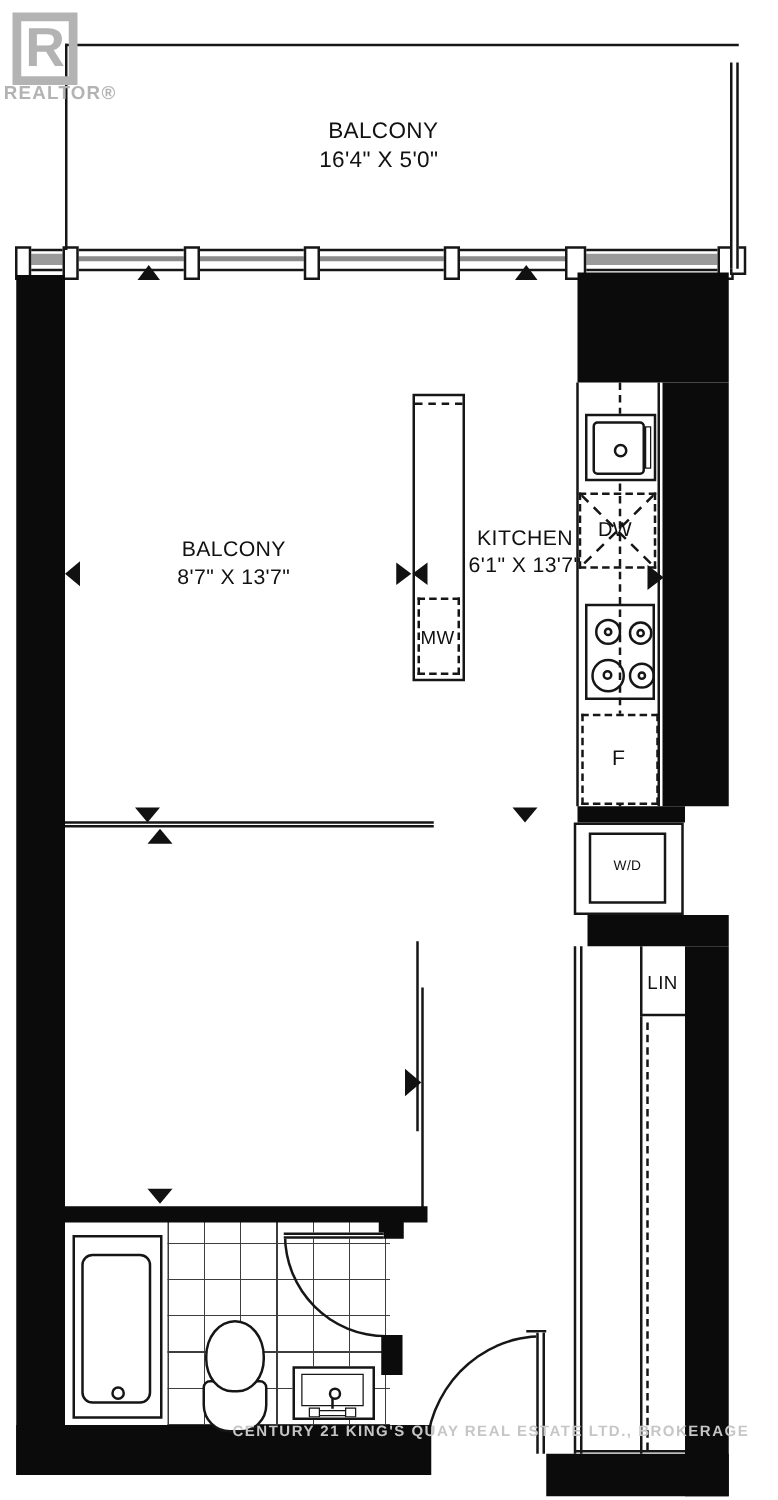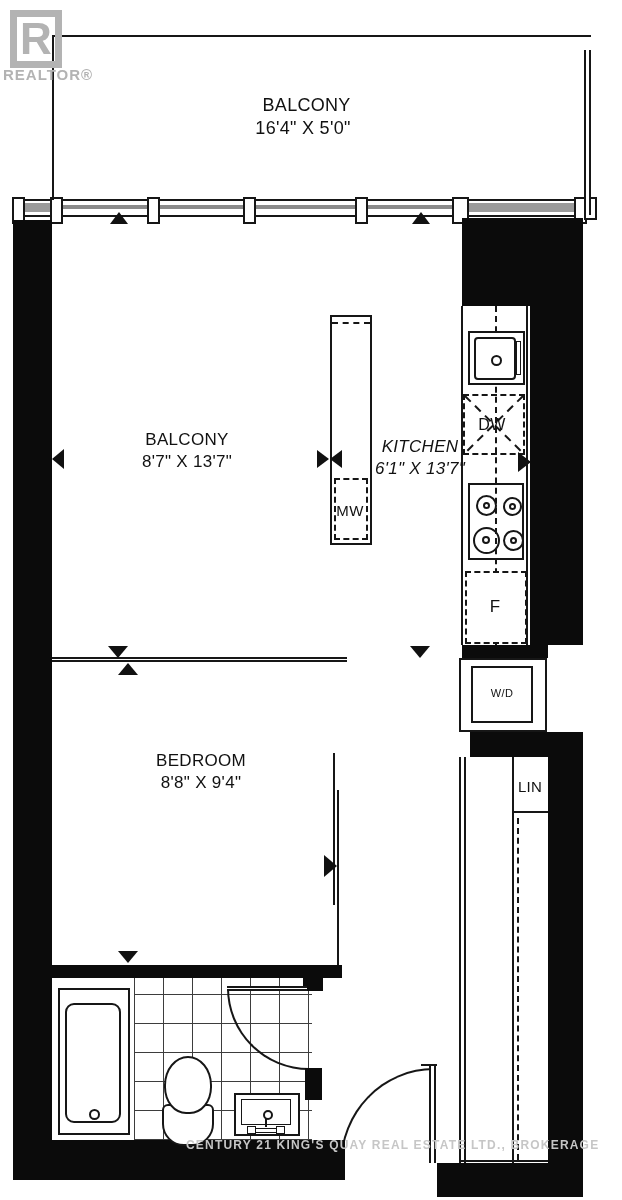--- a/index.html
+++ b/index.html
@@ -160,27 +160,23 @@
   <div class="tri" style="left:118px;top:951px;border-left:10px solid transparent;border-right:10px solid transparent;border-top:12px solid #111;"></div>
 
   <div class="lbl" style="left:303px;top:117px;font-size:18px;text-align:right;">
     <div>BALCONY</div>
     <div>16'4" X 5'0"</div>
   </div>
   <div class="lbl" style="left:187px;top:451px;">
     <div>BALCONY</div>
     <div>8'7" X 13'7"</div>
   </div>
-  <div class="lbl" style="left:420px;top:458px;font-style:italic;">
+  <div class="lbl" style="left:420px;top:442px;">
     <div>KITCHEN</div>
     <div>6'1" X 13'7"</div>
-  </div>
-  <div class="lbl" style="left:201px;top:772px;">
-    <div>BEDROOM</div>
-    <div>8'8" X 9'4"</div>
   </div>
 
   <div class="lbl" style="left:492px;top:425px;font-size:16px;">DW</div>
   <div class="lbl" style="left:350px;top:511px;font-size:15px;">MW</div>
   <div class="lbl" style="left:495px;top:607px;font-size:17px;">F</div>
   <div class="lbl" style="left:502px;top:693px;font-size:11px;">W/D</div>
   <div class="lbl" style="left:530px;top:787px;font-size:15px;">LIN</div>
 
   <div class="watermark">CENTURY 21 KING'S QUAY REAL ESTATE LTD., BROKERAGE</div>
 

